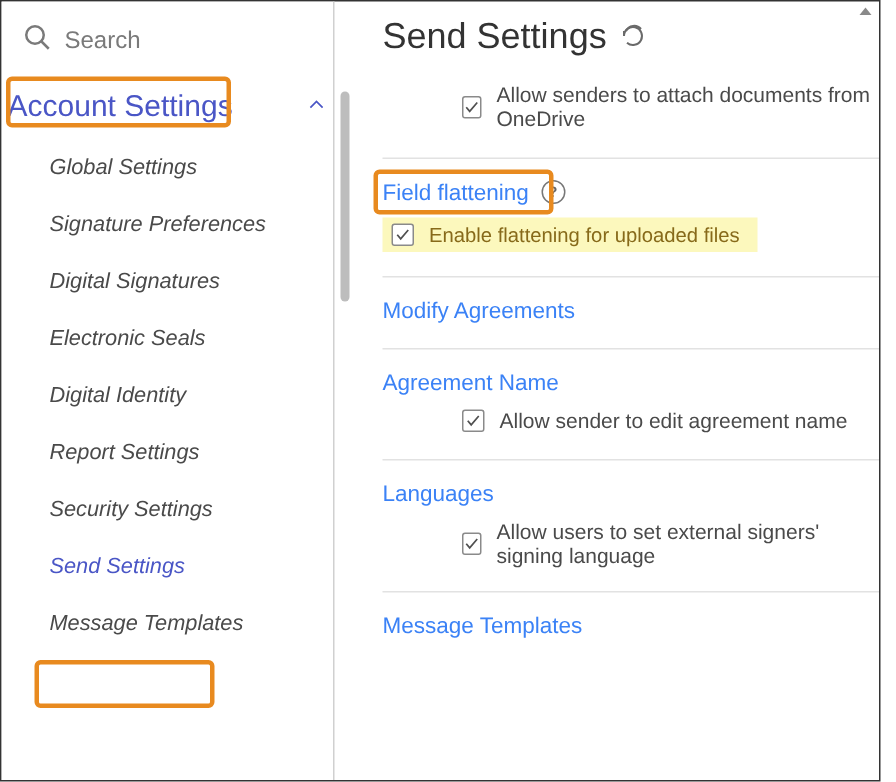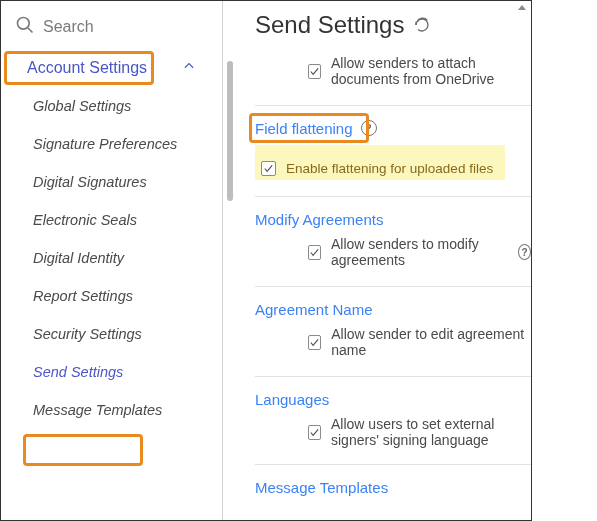--- a/index.html
+++ b/index.html
@@ -1,22 +1,22 @@
 <!DOCTYPE html>
 <html><head>
 <meta charset="utf-8">
 <style>
   * { box-sizing: border-box; margin: 0; padding: 0; }
   body { font-family: -apple-system, BlinkMacSystemFont, "Segoe UI", Arial, sans-serif; background: #fff; }
-  .shell { width: 532px; height: 521px; border: 1px solid #333; position: relative; overflow: hidden; display: flex; }
+  .shell { width: 587px; height: 521px; border: 1px solid #333; position: relative; overflow: hidden; display: flex; }
   .sidebar { width: 222px; flex: 0 0 222px; border-right: 1px solid #d0d0d0; display: flex; flex-direction: column; background: #fff; }
   .search-row { display: flex; align-items: center; gap: 8px; padding: 14px 14px 10px 14px; }
   .search-row svg { width: 20px; height: 20px; stroke: #7a7a7a; fill: none; stroke-width: 2; }
   .search-text { color: #7a7a7a; font-size: 16px; }
-  .group-header { display: flex; align-items: center; justify-content: space-between; padding: 10px 26px; color: #4a56c6; font-size: 16px; font-weight: 400; cursor: pointer; position: relative; }
+  .group-header { display: flex; align-items: center; justify-content: space-between; padding: 10px 4px; color: #4a56c6; font-size: 20px; font-weight: 400; cursor: pointer; position: relative; }
   .group-header .chev { color: #4a56c6; }
   .group-header .chev svg { width: 14px; height: 14px; stroke: #4a56c6; fill: none; stroke-width: 2; }
   .frame-orange { position: absolute; border: 3px solid #e88a1f; border-radius: 4px; pointer-events: none; }
   .frame-group-header { left: 3px; top: 50px; width: 150px; height: 34px; }
   .nav-list { position: relative; flex: 1; overflow: hidden; }
   .nav-item { padding: 11px 14px 11px 32px; font-size: 14.5px; color: #4a4a4a; cursor: pointer; font-style: italic; }
   .nav-item.active { color: #4a56c6; }
   .frame-send { left: 22px; top: 347px; width: 120px; height: 32px; }
   
   .sb-scroll { position: absolute; right: 0; top: 0; bottom: 0; width: 16px; }
@@ -28,21 +28,21 @@
   .main h1 svg { width: 16px; height: 16px; stroke: #6a6a6a; fill: none; stroke-width: 2; }
   .opt-row { display: flex; align-items: center; gap: 10px; font-size: 14px; color: #4a4a4a; margin: 6px 0 18px 6px; padding-left: 47px; }
   .opt-row.tight { margin-bottom: 10px; }
   .chk { width: 15px; height: 15px; border: 1px solid #8a8a8a; border-radius: 2px; display: inline-flex; align-items: center; justify-content: center; background: #fff; }
   .chk svg { width: 11px; height: 11px; stroke: #505050; fill: none; stroke-width: 2.5; }
   .section-title { font-size: 15px; color: #3b82f6; font-weight: 400; margin: 14px 0 8px 0; display: flex; align-items: flex-start; gap: 8px; }
   .section-title.field-flat { position: relative; }
   .frame-field-flat { position: absolute; left: -6px; top: -7px; width: 120px; height: 30px; border: 3px solid #e88a1f; border-radius: 4px; }
   .info-icon { width: 16px; height: 16px; border: 1.5px solid #777; border-radius: 50%; display: inline-flex; align-items: center; justify-content: center; font-size: 10px; color: #666; font-weight: bold; }
   .info-icon::after { content: "?"; }
-  .highlight { background: #fcf8bd; padding: 16px 4px 4px 6px; margin-left: 0; display: inline-flex; align-items: center; gap: 10px; width: 250px; }
+  .highlight { background: #fcf8bd; padding: 4px 4px 4px 6px; margin-left: 0; display: inline-flex; align-items: center; gap: 10px; width: 250px; }
   .highlight .chk { background: #fff; }
   .highlight span { color: #876a1a; font-size: 13.5px; }
   hr.sep { border: none; border-top: 1px solid #e2e2e2; margin: 16px 0 14px 0; width: 100%; }
   
   .main-scroll { position: absolute; left: 0; top: 60px; width: 6px; height: 140px; background: #bdbdbd; border-radius: 3px; }
   .main { padding-left: 32px; } 
   .main-scroll { left: 4px; }
 </style>
 </head>
 <body>
@@ -127,29 +127,20 @@
           </svg>
       </span>
       <span>Enable flattening for uploaded files</span>
     </div>
 
     <hr class="sep">
 
     <div class="section-title">
       <span>Modify Agreements</span>
     </div>
-    <div class="opt-row">
-      <span class="chk">
-        <svg viewBox="0 0 24 24">
-            <polyline points="4 12 9 18 20 5"></polyline>
-          </svg>
-      </span>
-      <span>Allow senders to modify agreements</span>
-      <span class="info-icon"></span>
-    </div>
 
     <hr class="sep">
 
     <div class="section-title">
       <span>Agreement Name</span>
     </div>
     <div class="opt-row">
       <span class="chk">
         <svg viewBox="0 0 24 24">
             <polyline points="4 12 9 18 20 5"></polyline>

